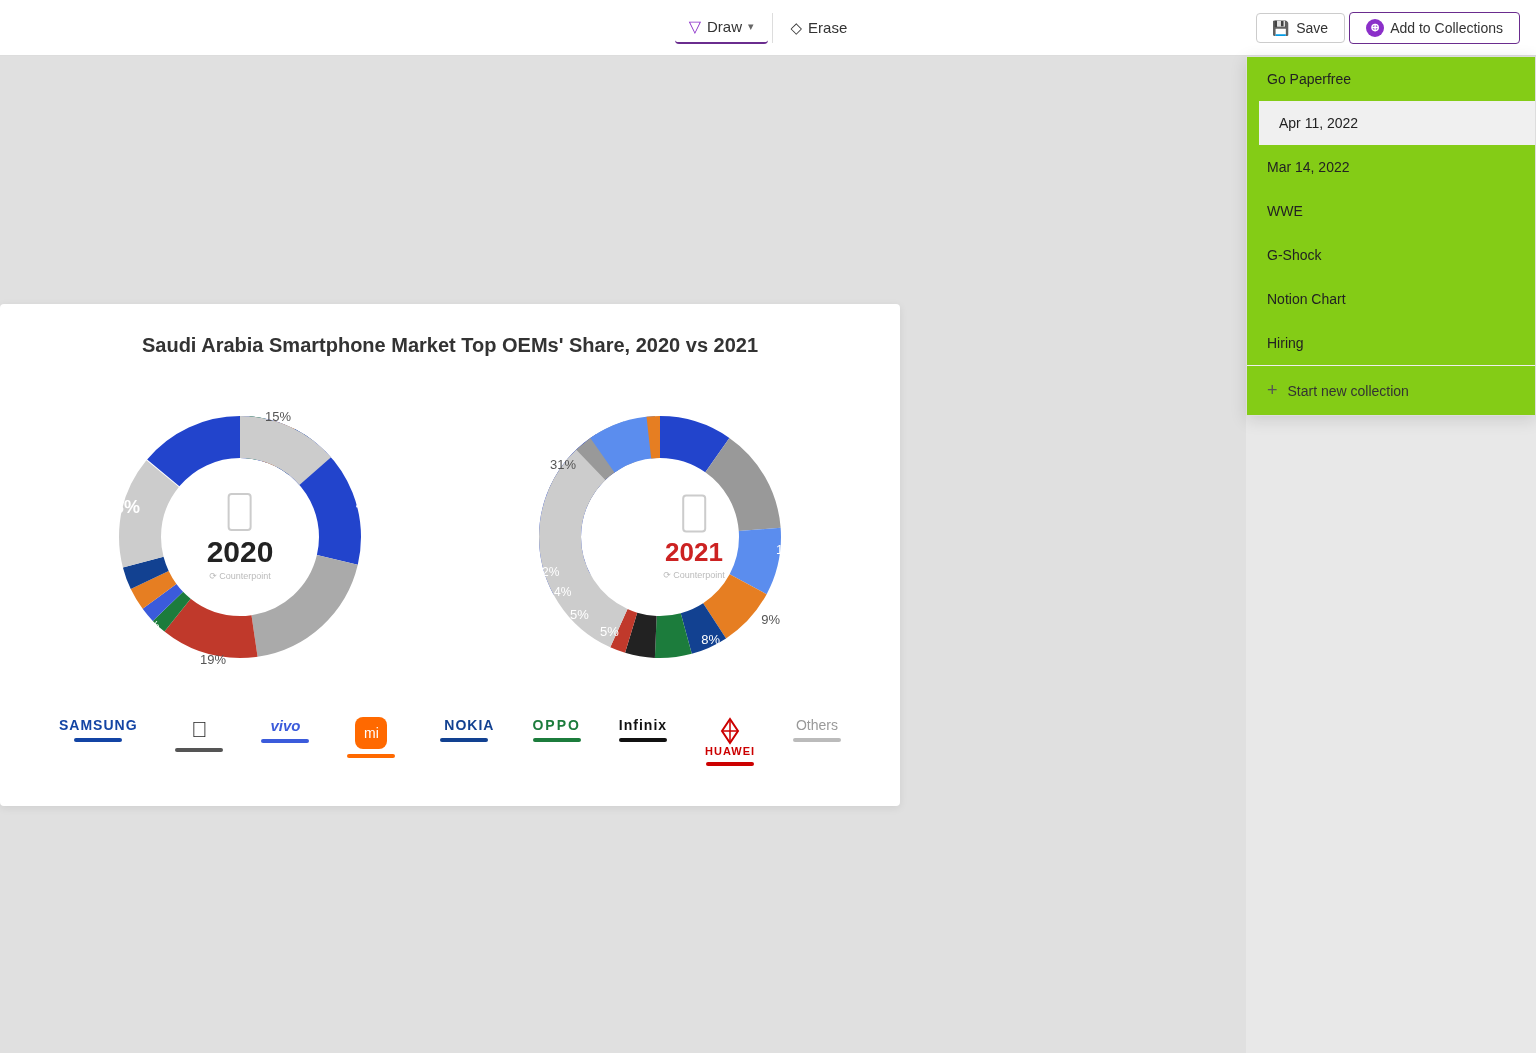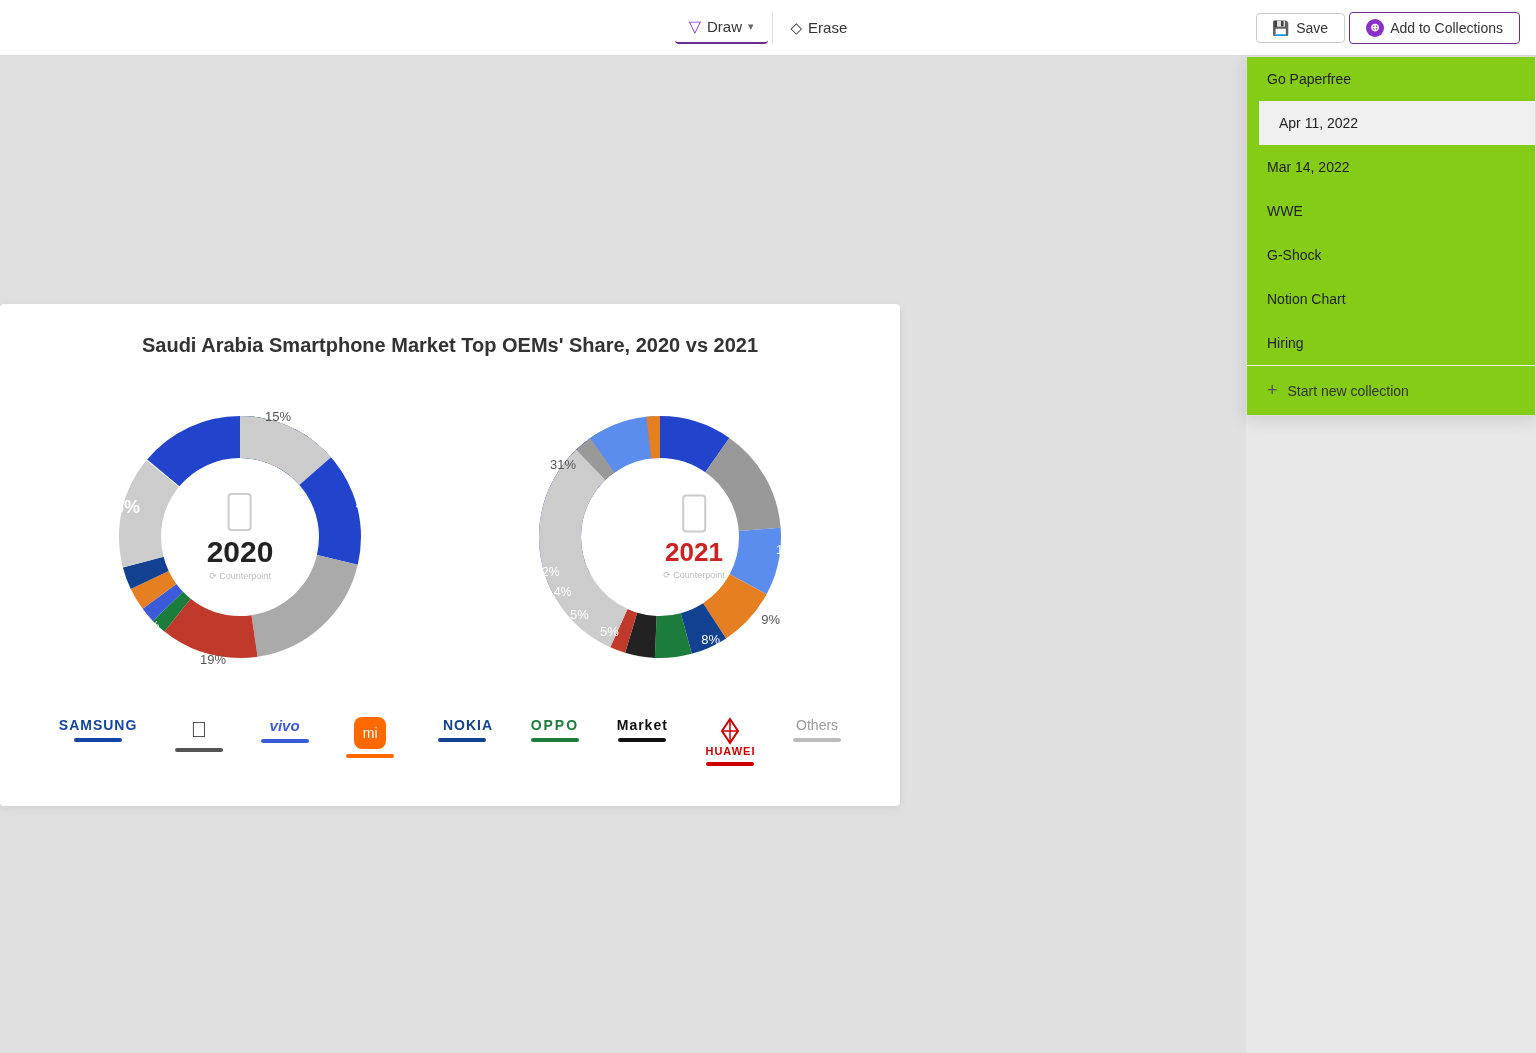--- a/index.html
+++ b/index.html
@@ -374,21 +374,21 @@
         <span style="font-size:14px;font-weight:800;color:#124191;letter-spacing:1px;margin-left:11px;">NOKIA</span>
         <div class="brand-bar" style="background:#124191;"></div>
       </div>
 
       <div class="brand-item">
         <span style="font-size:14px;font-weight:700;color:#1c7c3c;letter-spacing:2px;">OPPO</span>
         <div class="brand-bar" style="background:#1c7c3c;"></div>
       </div>
 
       <div class="brand-item">
-        <span style="font-size:14px;font-weight:700;color:#111;letter-spacing:1px;">Market</span>
+        <span style="font-size:14px;font-weight:700;color:#111;letter-spacing:1px;">Infinix</span>
         <div class="brand-bar" style="background:#111;"></div>
       </div>
 
       <div class="brand-item">
         <div style="display:flex;flex-direction:column;align-items:center;">
           <svg width="32" height="28" viewBox="0 0 32 28">
             <path d="M16 2 L24 14 L16 26 L8 14 Z" fill="none" stroke="#cc0000" stroke-width="2"></path>
             <path d="M16 2 L16 26" stroke="#cc0000" stroke-width="1.5"></path>
             <path d="M8 14 L24 14" stroke="#cc0000" stroke-width="1.5"></path>
           </svg>

